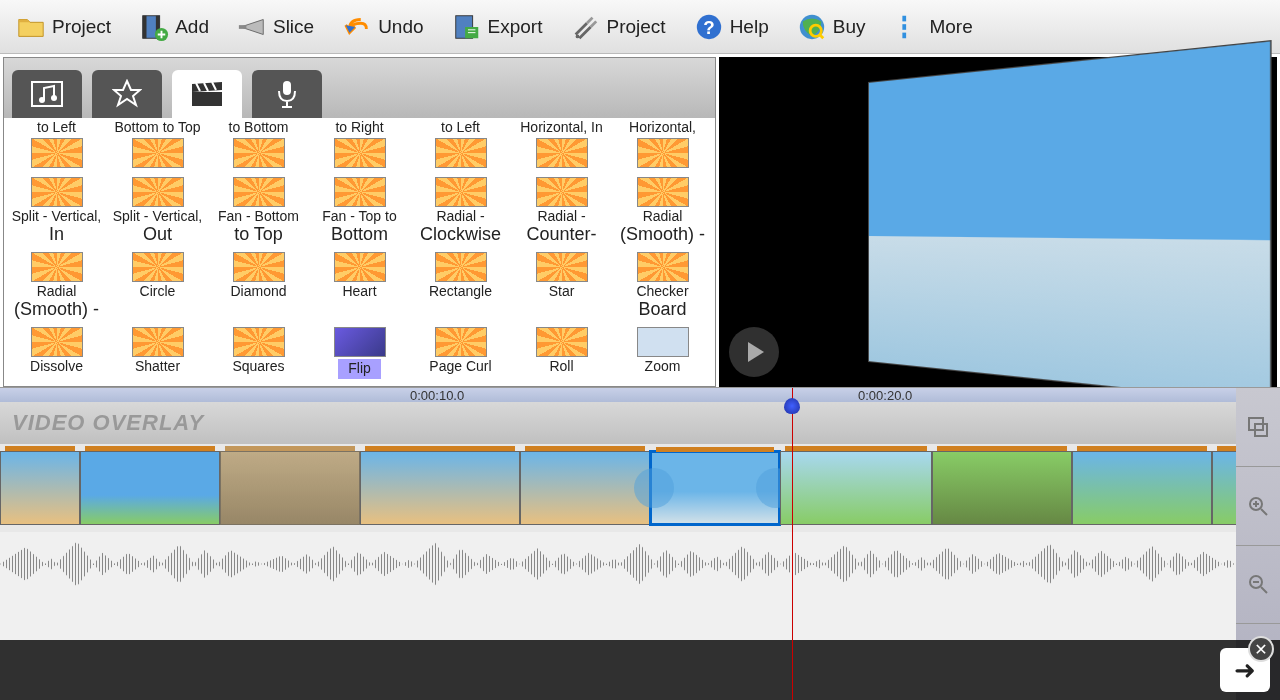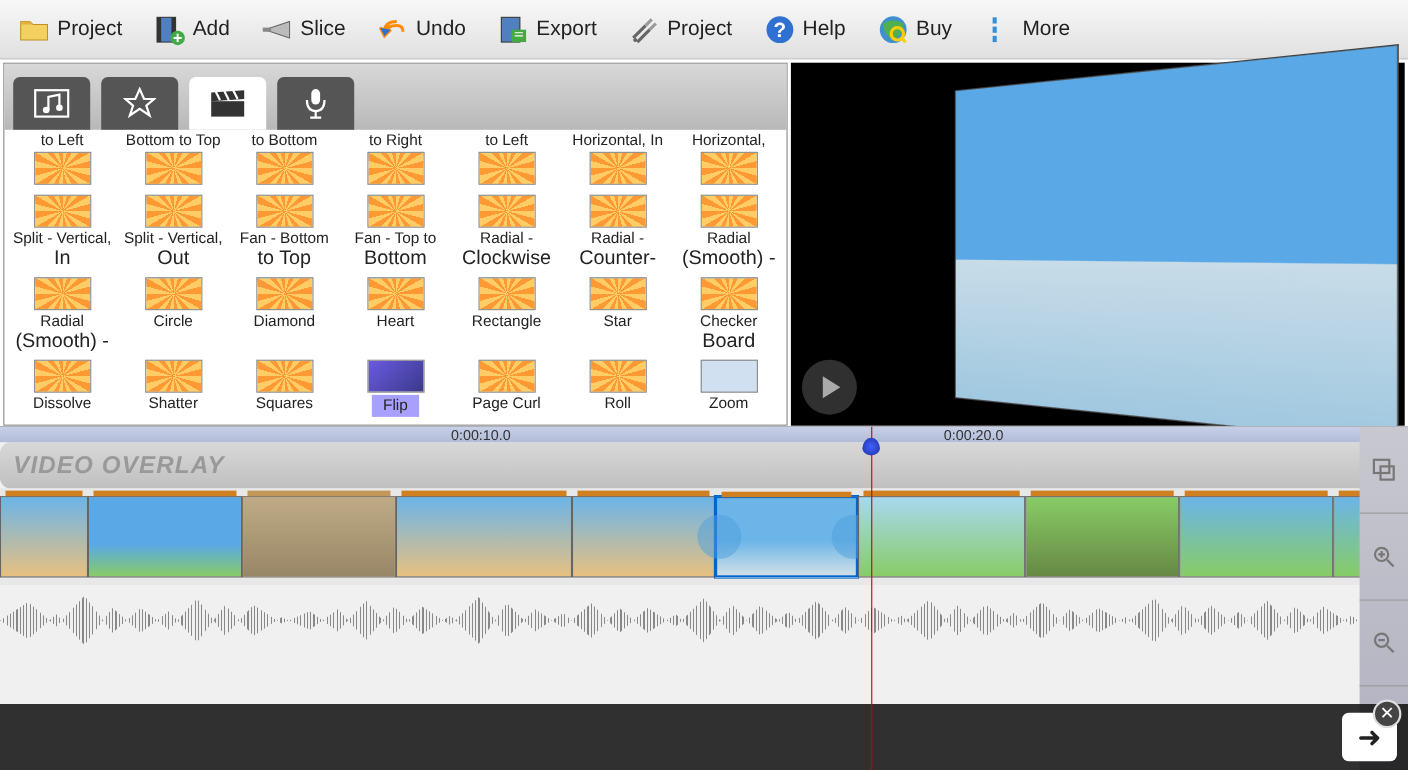--- a/index.html
+++ b/index.html
@@ -25,21 +25,21 @@
 .eff.zoom .thumb{background:#d0e0f0;}
 .preview{flex:1;background:#000;margin:3px 3px 0 3px;position:relative;display:flex;align-items:center;justify-content:center;}
 .preview .vid{width:340px;height:280px;background:linear-gradient(#5aa9e6 0%,#5aa9e6 55%,#c8dce8 55%,#a0c8e0);transform:perspective(600px) rotateY(-24deg);transform-origin:left center;border:1px solid #444;position:relative;left:40px;}
 .playbtn{position:absolute;left:10px;bottom:10px;width:50px;height:50px;border-radius:50%;background:rgba(80,80,80,.6);display:flex;align-items:center;justify-content:center;}
 .playbtn::after{content:"";border-left:16px solid #aaa;border-top:10px solid transparent;border-bottom:10px solid transparent;margin-left:4px;}
 .timeline{position:relative;height:316px;background:#f0f0f0;border-top:1px solid #999;}
 .ruler{height:14px;background:linear-gradient(#c8d0e8,#b0bcd8);position:relative;font-size:13px;color:#333;}
 .ruler .tick{position:absolute;top:0;}
 .playhead{position:absolute;top:0;bottom:0;width:1px;background:#c00;left:792px;z-index:10;}
 .playhead::before{content:"";position:absolute;top:10px;left:-8px;width:16px;height:16px;background:radial-gradient(#4060ff,#2030a0);border-radius:50% 50% 50% 50%/60% 60% 40% 40%;}
-.overlay-label{height:42px;background:linear-gradient(#d8d8d8,#c0c0c0);display:flex;align-items:center;padding-left:12px;font-size:22px;font-weight:bold;color:#999;font-style:italic;letter-spacing:1px;border-radius:10px;}
+.overlay-label{height:42px;background:linear-gradient(#d8d8d8,#c0c0c0);display:flex;align-items:center;padding-left:12px;font-size:22px;font-weight:bold;color:#999;font-style:italic;letter-spacing:1px;}
 .cliprow{height:88px;background:#e8e8e8;display:flex;align-items:center;position:relative;overflow:hidden;}
 .clip{height:74px;border:1px solid #666;flex-shrink:0;position:relative;}
 .clip.sel{border:2px solid #0066cc;box-shadow:0 0 0 1px #0066cc;}
 .clip .top{position:absolute;top:-6px;left:4px;right:4px;height:5px;background:#d08020;}
 .c1{width:80px;background:linear-gradient(#6bb5e8,#e8c080);}
 .c2{width:140px;background:linear-gradient(#5aa9e6 60%,#88cc66);}
 .c3{width:140px;background:linear-gradient(#a89878,#887858);filter:sepia(.6);}
 .c4{width:160px;background:linear-gradient(#6bb5e8,#e8c080);}
 .c5{width:130px;background:linear-gradient(#6bb5e8,#e8c080);}
 .c6{width:130px;background:linear-gradient(#6bb5e8 55%,#d0e0e8);}

